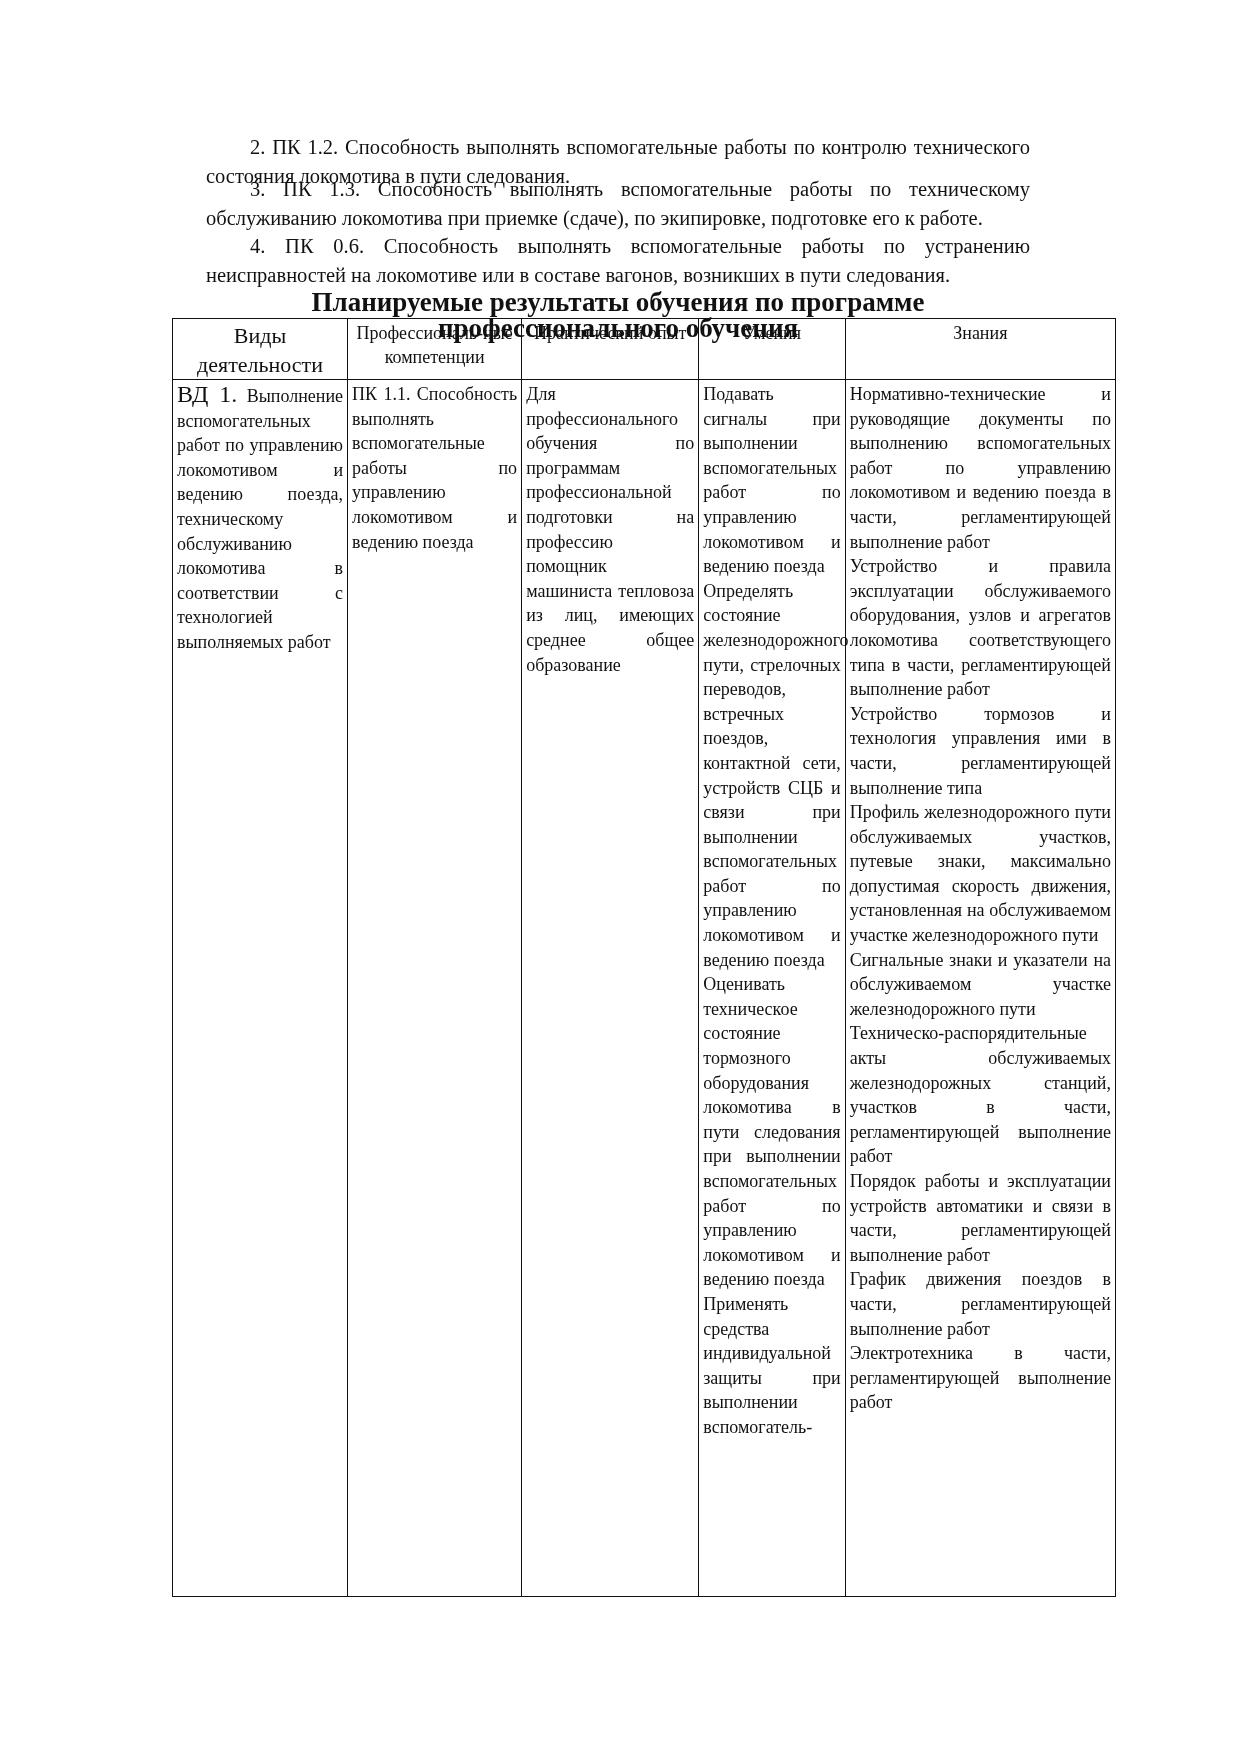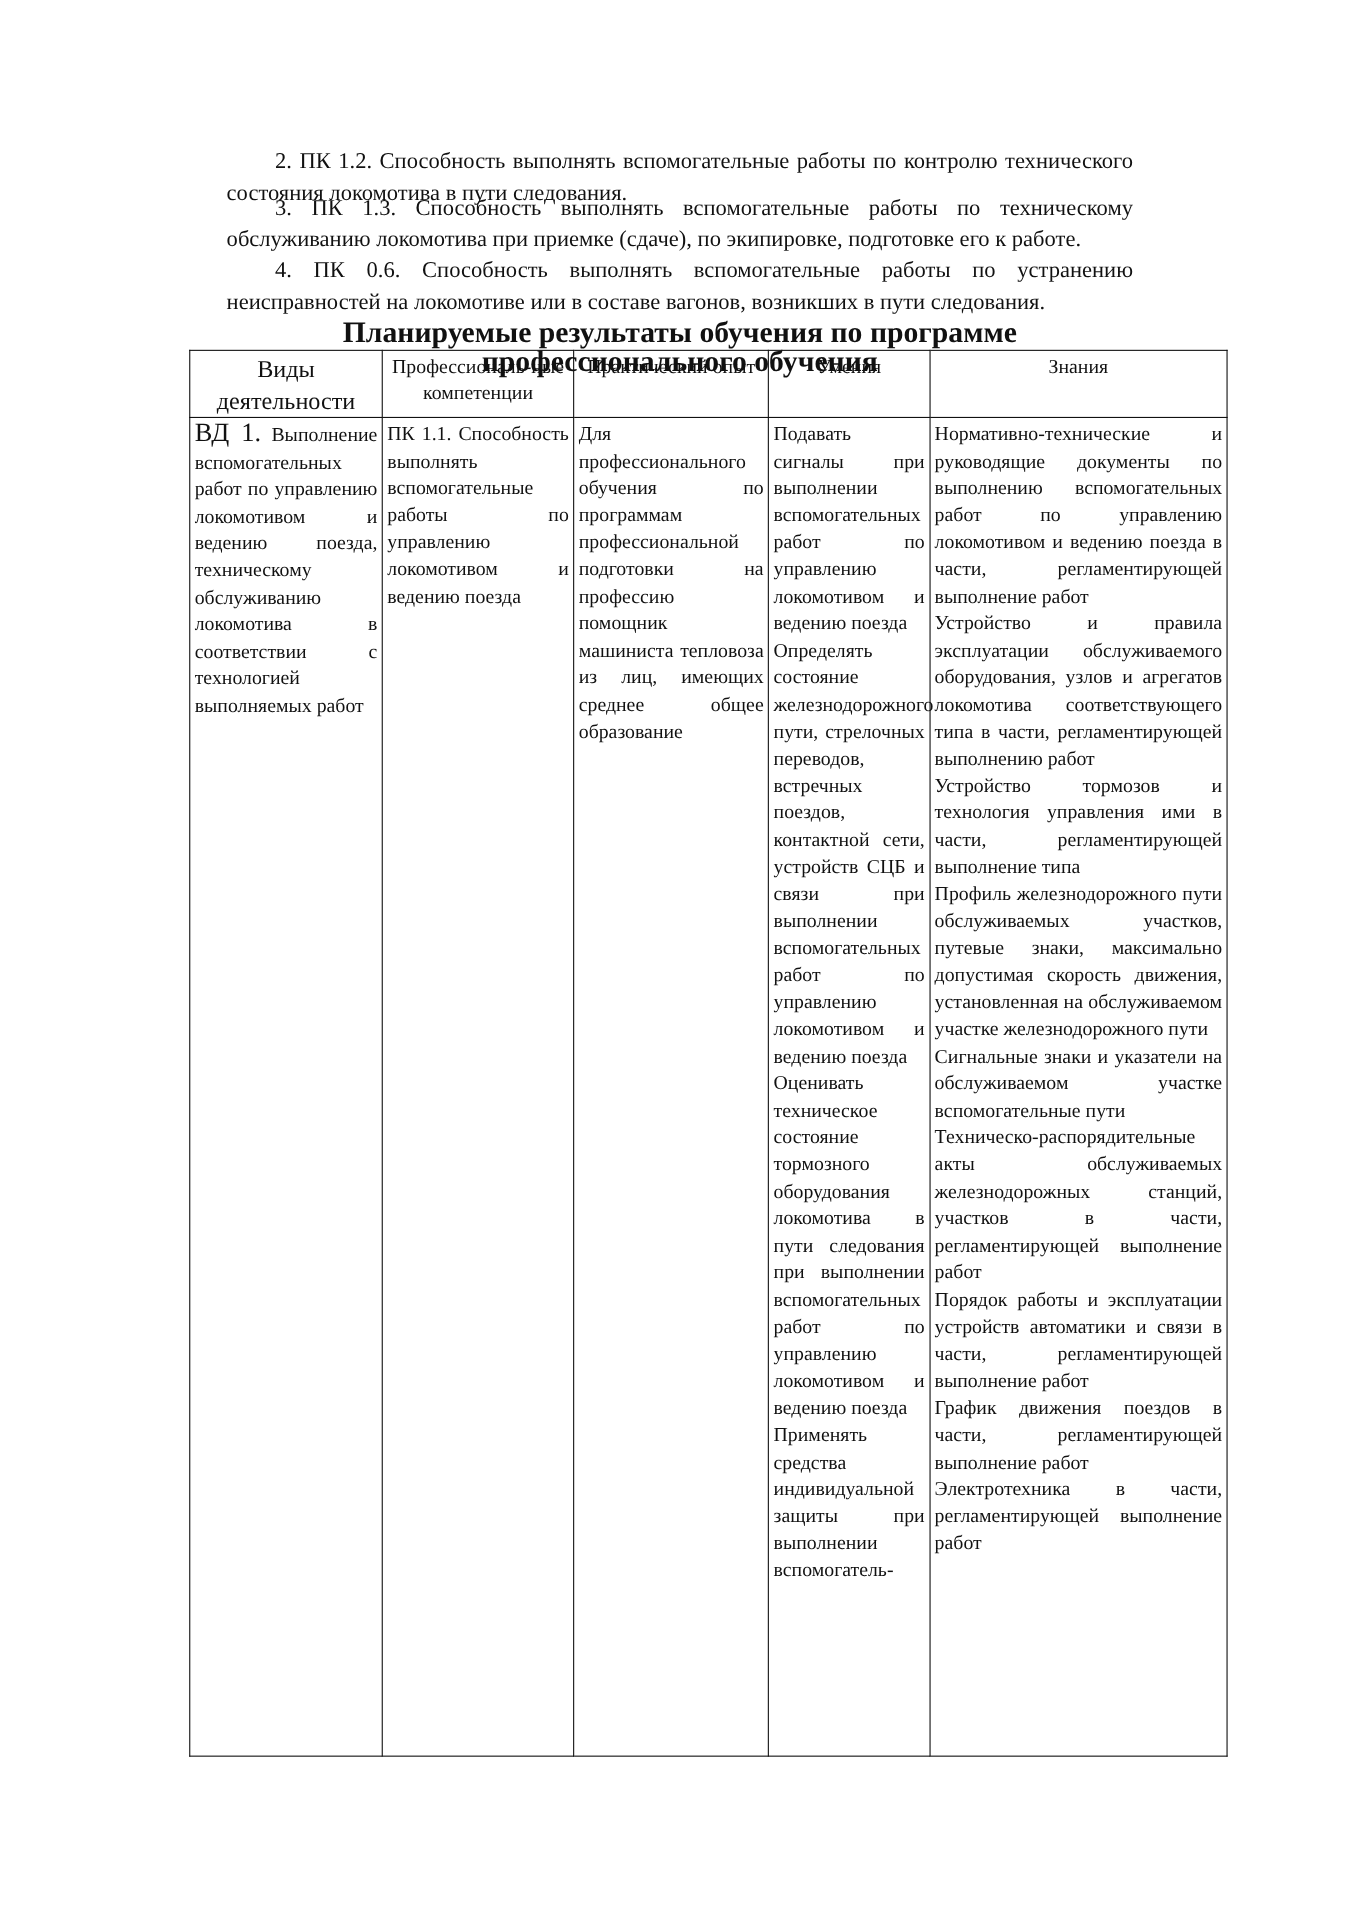--- a/index.html
+++ b/index.html
@@ -67,24 +67,24 @@
     <td>ПК 1.1. Способность выполнять вспомогательные работы по управлению локомотивом и ведению поезда</td>
     <td>Для профессионального обучения по программам профессиональной подготовки на профессию помощник машиниста тепловоза из лиц, имеющих среднее общее образование</td>
     <td>
       <span class="item">Подавать сигналы при выполнении вспомогательных работ по управлению локомотивом и ведению поезда</span>
       <span class="item">Определять состояние железнодорожного пути, стрелочных переводов, встречных поездов, контактной сети, устройств СЦБ и связи при выполнении вспомогательных работ по управлению локомотивом и ведению поезда</span>
       <span class="item">Оценивать техническое состояние тормозного оборудования локомотива в пути следования при выполнении вспомогательных работ по управлению локомотивом и ведению поезда</span>
       <span class="item">Применять средства индивидуальной защиты при выполнении вспомогатель-</span>
     </td>
     <td>
       <span class="item">Нормативно-технические и руководящие документы по выполнению вспомогательных работ по управлению локомотивом и ведению поезда в части, регламентирующей выполнение работ</span>
-      <span class="item">Устройство и правила эксплуатации обслуживаемого оборудования, узлов и агрегатов локомотива соответствующего типа в части, регламентирующей выполнению работ</span>
+      <span class="item">Устройство и правила эксплуатации обслуживаемого оборудования, узлов и агрегатов локомотива соответствующего типа в части, регламентирующей выполнение работ</span>
       <span class="item">Устройство тормозов и технология управления ими в части, регламентирующей выполнение типа</span>
       <span class="item">Профиль железнодорожного пути обслуживаемых участков, путевые знаки, максимально допустимая скорость движения, установленная на обслуживаемом участке железнодорожного пути</span>
-      <span class="item">Сигнальные знаки и указатели на обслуживаемом участке вспомогательные пути</span>
+      <span class="item">Сигнальные знаки и указатели на обслуживаемом участке железнодорожного пути</span>
       <span class="item">Техническо-распорядительные акты обслуживаемых железнодорожных станций, участков в части, регламентирующей выполнение работ</span>
       <span class="item">Порядок работы и эксплуатации устройств автоматики и связи в части, регламентирующей выполнение работ</span>
       <span class="item">График движения поездов в части, регламентирующей выполнение работ</span>
       <span class="item">Электротехника в части, регламентирующей выполнение работ</span>
     </td>
   </tr>
 </tbody>
   </table>
 
 </body></html>

